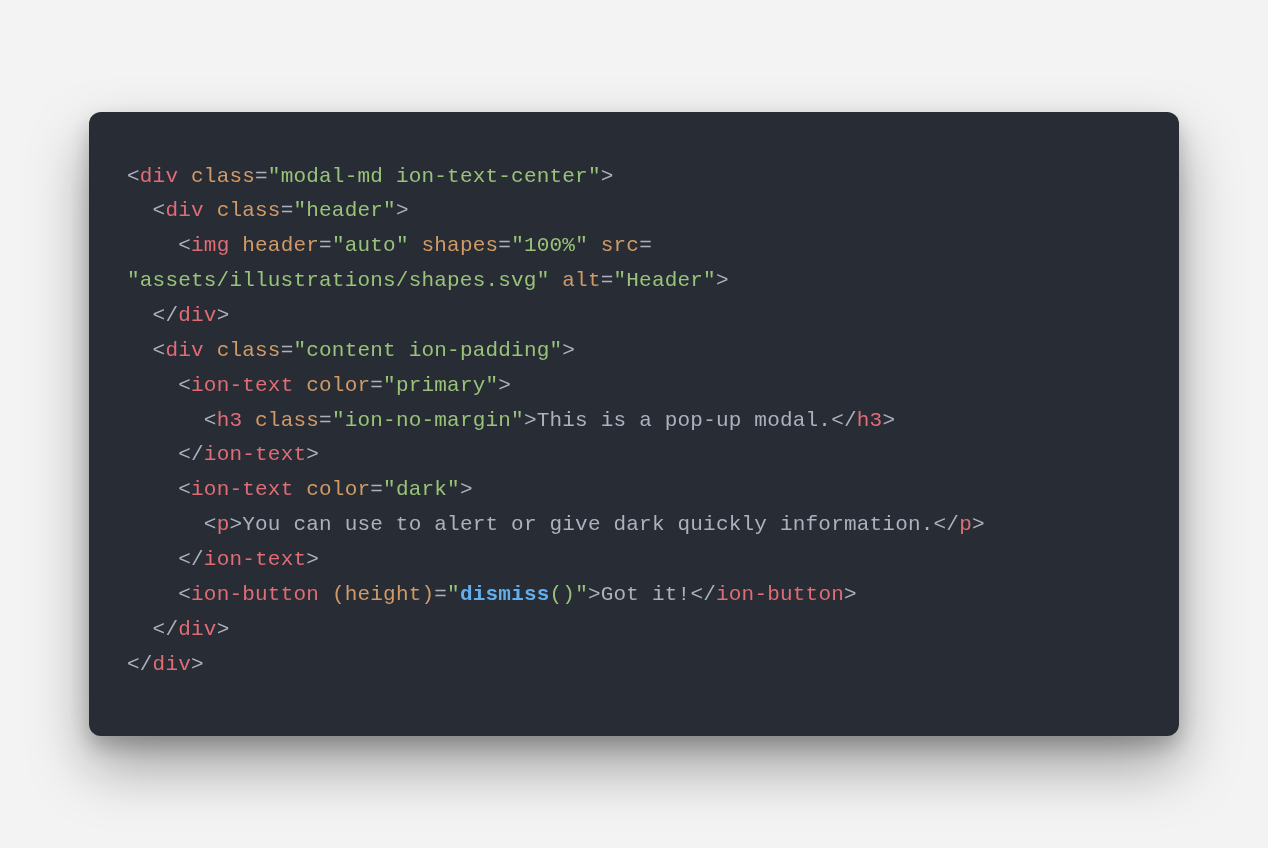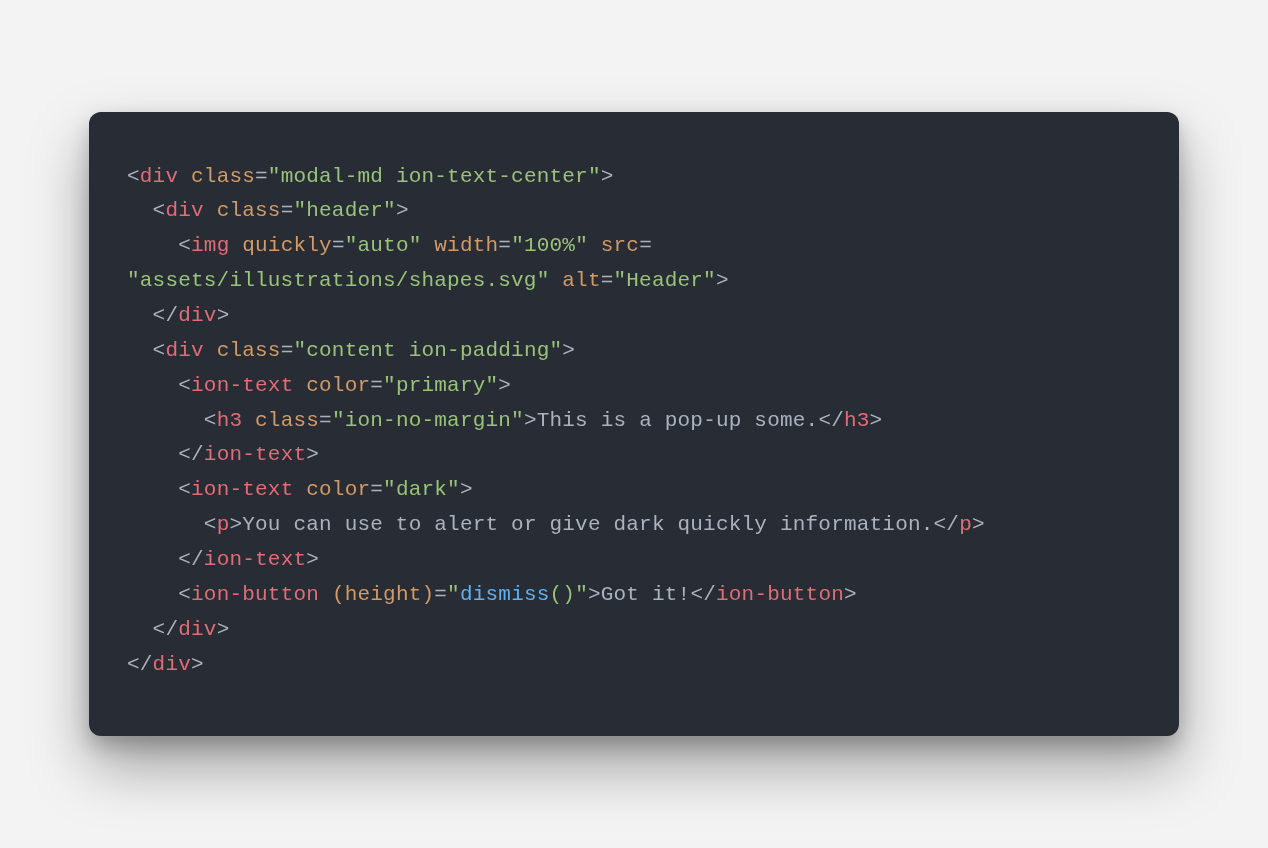--- a/index.html
+++ b/index.html
@@ -41,36 +41,36 @@
     font-size: 21px;
     line-height: 1.66;
     color: var(--text);
     font-family: inherit;
     letter-spacing: 0.2px;
   }
   .p { color: var(--punct); }
   .t { color: var(--tag); }
   .a { color: var(--attr); }
   .s { color: var(--string); }
-  .f { color: var(--func); }
+  .f { color: var(--func); font-weight: bold; }
   .x { color: var(--text); }
 </style>
 </head>
 <body>
 
 <div class="stage">
   <div class="code-card">
 <pre class="code"><span class="p">&lt;</span><span class="t">div</span><span class="p"> </span><span class="a">class</span><span class="p">=</span><span class="s">"modal-md ion-text-center"</span><span class="p">&gt;</span>
   <span class="p">&lt;</span><span class="t">div</span><span class="p"> </span><span class="a">class</span><span class="p">=</span><span class="s">"header"</span><span class="p">&gt;</span>
-    <span class="p">&lt;</span><span class="t">img</span><span class="p"> </span><span class="a">quickly</span><span class="p">=</span><span class="s">"auto"</span><span class="p"> </span><span class="a">width</span><span class="p">=</span><span class="s">"100%"</span><span class="p"> </span><span class="a">src</span><span class="p">=</span>
+    <span class="p">&lt;</span><span class="t">img</span><span class="p"> </span><span class="a">header</span><span class="p">=</span><span class="s">"auto"</span><span class="p"> </span><span class="a">shapes</span><span class="p">=</span><span class="s">"100%"</span><span class="p"> </span><span class="a">src</span><span class="p">=</span>
 <span class="s">"assets/illustrations/shapes.svg"</span><span class="p"> </span><span class="a">alt</span><span class="p">=</span><span class="s">"Header"</span><span class="p">&gt;</span>
   <span class="p">&lt;/</span><span class="t">div</span><span class="p">&gt;</span>
   <span class="p">&lt;</span><span class="t">div</span><span class="p"> </span><span class="a">class</span><span class="p">=</span><span class="s">"content ion-padding"</span><span class="p">&gt;</span>
     <span class="p">&lt;</span><span class="t">ion-text</span><span class="p"> </span><span class="a">color</span><span class="p">=</span><span class="s">"primary"</span><span class="p">&gt;</span>
-      <span class="p">&lt;</span><span class="t">h3</span><span class="p"> </span><span class="a">class</span><span class="p">=</span><span class="s">"ion-no-margin"</span><span class="p">&gt;</span><span class="x">This is a pop-up some.</span><span class="p">&lt;/</span><span class="t">h3</span><span class="p">&gt;</span>
+      <span class="p">&lt;</span><span class="t">h3</span><span class="p"> </span><span class="a">class</span><span class="p">=</span><span class="s">"ion-no-margin"</span><span class="p">&gt;</span><span class="x">This is a pop-up modal.</span><span class="p">&lt;/</span><span class="t">h3</span><span class="p">&gt;</span>
     <span class="p">&lt;/</span><span class="t">ion-text</span><span class="p">&gt;</span>
     <span class="p">&lt;</span><span class="t">ion-text</span><span class="p"> </span><span class="a">color</span><span class="p">=</span><span class="s">"dark"</span><span class="p">&gt;</span>
       <span class="p">&lt;</span><span class="t">p</span><span class="p">&gt;</span><span class="x">You can use to alert or give dark quickly information.</span><span class="p">&lt;/</span><span class="t">p</span><span class="p">&gt;</span>
     <span class="p">&lt;/</span><span class="t">ion-text</span><span class="p">&gt;</span>
     <span class="p">&lt;</span><span class="t">ion-button</span><span class="p"> </span><span class="a">(height)</span><span class="p">=</span><span class="s">"</span><span class="f">dismiss</span><span class="s">()"</span><span class="p">&gt;</span><span class="x">Got it!</span><span class="p">&lt;/</span><span class="t">ion-button</span><span class="p">&gt;</span>
   <span class="p">&lt;/</span><span class="t">div</span><span class="p">&gt;</span>
 <span class="p">&lt;/</span><span class="t">div</span><span class="p">&gt;</span></pre>
   </div>
 </div>
 

